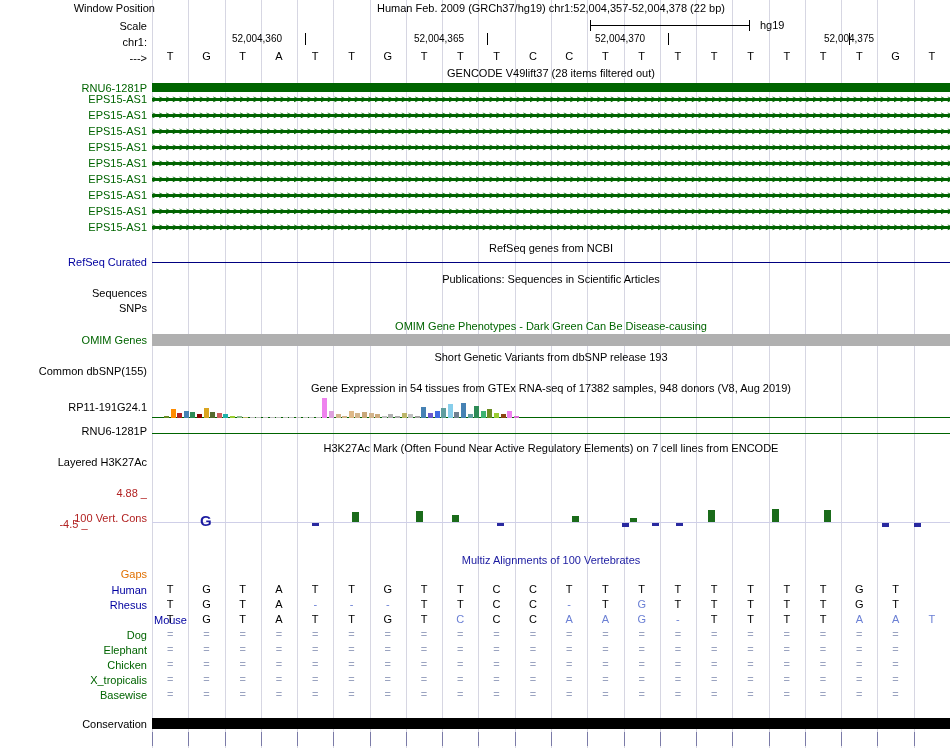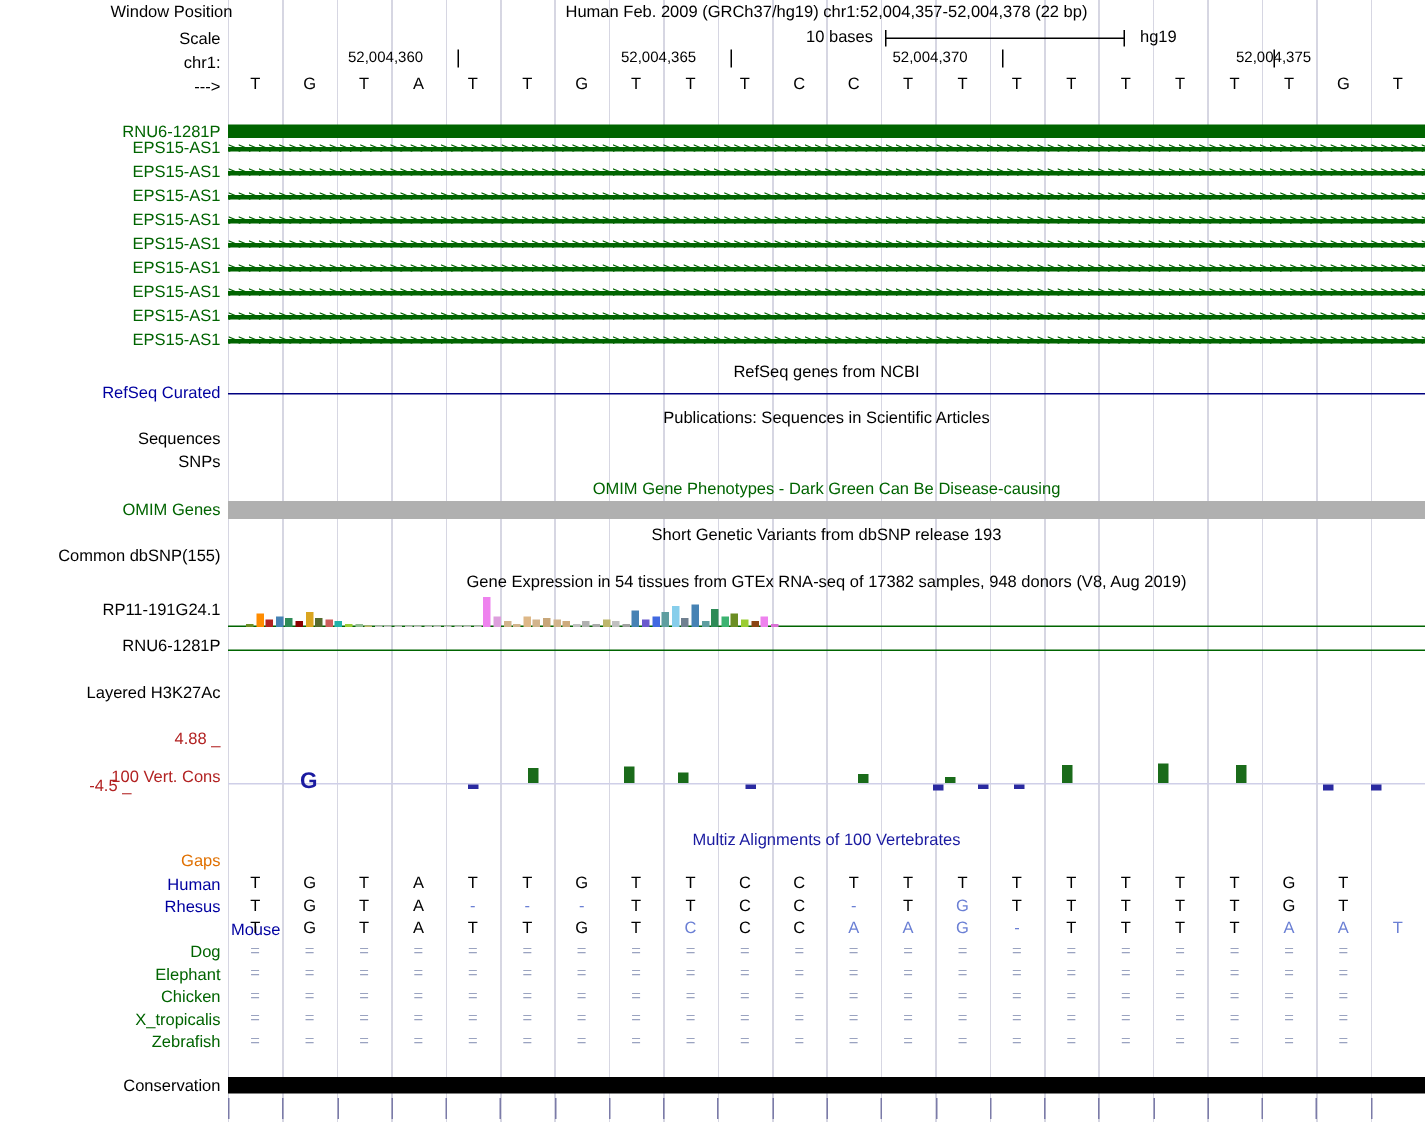--- a/index.html
+++ b/index.html
@@ -104,21 +104,20 @@
 <body>
 
 <div class="browser">
 
   <div class="grid"></div>
 
   <div class="lbl" style="top:2px;right:795px;width:160px;left:auto;">Window Position</div>
   <div class="ctitle black" style="top:2px;">Human Feb. 2009 (GRCh37/hg19)   chr1:52,004,357-52,004,378 (22 bp)</div>
 
   <div class="lbl" style="top:20px;left:0;width:147px;">Scale</div>
-  <div class="ctitle black" style="top:19px;left:152px;width:430px;text-align:right;">10 bases</div>
   <div class="scalebar" style="left:590px;top:20px;width:160px;">
     <div class="ln"></div>
       <div class="l"></div>
       <div class="r"></div>
   </div>
   <div style="position:absolute;top:19px;left:760px;font-size:11px;">hg19</div>
 
   <div class="lbl" style="top:36px;left:0;width:147px;">chr1:</div>
   <div class="tickrow" style="top:33px;">
     <div class="tk" style="left:80px;">52,004,360</div>
@@ -150,20 +149,21 @@
       <span style="left: 525.955px;">T</span>
       <span style="left: 562.227px;">T</span>
       <span style="left: 598.5px;">T</span>
       <span style="left: 634.773px;">T</span>
       <span style="left: 671.045px;">T</span>
       <span style="left: 707.318px;">T</span>
       <span style="left: 743.591px;">G</span>
       <span style="left: 779.864px;">T</span>
     </div>
 
+  <div class="ctitle black" style="top:67px;">GENCODE V49lift37 (28 items filtered out)</div>
   <div class="thickbar" style="top:83px;"></div>
   <div class="lbl green" style="top:82px;left:0;width:147px;">RNU6-1281P</div>
 
   <div id="gene-rows">
       <div class="lbl green" style="top: 93px; left: 0px; width: 147px;">EPS15-AS1</div>
       <div class="generow" style="top: 94px;">
         <div class="genebar"></div>
         <div class="arrows">&gt;&gt;&gt;&gt;&gt;&gt;&gt;&gt;&gt;&gt;&gt;&gt;&gt;&gt;&gt;&gt;&gt;&gt;&gt;&gt;&gt;&gt;&gt;&gt;&gt;&gt;&gt;&gt;&gt;&gt;&gt;&gt;&gt;&gt;&gt;&gt;&gt;&gt;&gt;&gt;&gt;&gt;&gt;&gt;&gt;&gt;&gt;&gt;&gt;&gt;&gt;&gt;&gt;&gt;&gt;&gt;&gt;&gt;&gt;&gt;&gt;&gt;&gt;&gt;&gt;&gt;&gt;&gt;&gt;&gt;&gt;&gt;&gt;&gt;&gt;&gt;&gt;&gt;&gt;&gt;&gt;&gt;&gt;&gt;&gt;&gt;&gt;&gt;&gt;&gt;&gt;&gt;&gt;&gt;&gt;&gt;&gt;&gt;&gt;&gt;&gt;&gt;&gt;&gt;&gt;&gt;&gt;&gt;&gt;&gt;&gt;&gt;&gt;&gt;&gt;&gt;&gt;&gt;&gt;&gt;&gt;&gt;&gt;&gt;&gt;&gt;&gt;&gt;&gt;&gt;&gt;&gt;&gt;&gt;&gt;&gt;&gt;&gt;&gt;&gt;&gt;&gt;&gt;&gt;&gt;&gt;&gt;&gt;&gt;&gt;</div>
       </div>
       <div class="lbl green" style="top: 109px; left: 0px; width: 147px;">EPS15-AS1</div>
@@ -278,20 +278,21 @@
       <div class="bar" style="left: 335.4px; height: 8.75px; background: rgb(107, 142, 35);"></div>
       <div class="bar" style="left: 342px; height: 5px; background: rgb(154, 205, 50);"></div>
       <div class="bar" style="left: 348.6px; height: 3.75px; background: rgb(139, 69, 19);"></div>
       <div class="bar" style="left: 355.2px; height: 7.5px; background: rgb(238, 130, 238);"></div>
       <div class="bar" style="left: 361.8px; height: 2.5px; background: rgb(218, 112, 214);"></div>
     </div>
   <div class="lbl" style="top:401px;left:0;width:147px;">RP11-191G24.1</div>
   <div class="hline green" style="top:433px;"></div>
   <div class="lbl" style="top:425px;left:0;width:147px;">RNU6-1281P</div>
 
+  <div class="ctitle black" style="top:442px;">H3K27Ac Mark (Often Found Near Active Regulatory Elements) on 7 cell lines from ENCODE</div>
   <div class="lbl" style="top:456px;left:0;width:147px;">Layered H3K27Ac</div>
 
   <div class="lbl red" style="top:487px;left:0;width:147px;">4.88 _</div>
   <div class="lbl red" style="top:518px;left:0;width:147px;text-align:center;">-4.5 _</div>
   <div class="lbl red" style="top:512px;left:0;width:147px;">100 Vert. Cons</div>
   <div class="cons" id="cons-track" style="top:500px;">
     <div class="mid"></div>
     <div class="consG" style="left:48px;top:12px;">G</div>
   <div class="pk" style="left: 200px; height: 10px; top: 12px;"></div>
       <div class="pk" style="left: 264px; height: 11px; top: 11px;"></div>
@@ -313,21 +314,21 @@
   <div class="ctitle blue" style="top:554px;">Multiz Alignments of 100 Vertebrates</div>
   <div class="lbl orange" style="top:568px;left:0;width:147px;">Gaps</div>
   <div id="species-labels">
       <div class="lbl blue" style="top: 584px; left: 0px; width: 147px;">Human</div>
       <div class="lbl blue" style="top: 599px; left: 0px; width: 147px;">Rhesus</div>
       <div class="lbl blue" style="top: 614px; left: 0px; width: 147px; padding-left: 40px;">Mouse</div>
       <div class="lbl green" style="top: 629px; left: 0px; width: 147px;">Dog</div>
       <div class="lbl green" style="top: 644px; left: 0px; width: 147px;">Elephant</div>
       <div class="lbl green" style="top: 659px; left: 0px; width: 147px;">Chicken</div>
       <div class="lbl green" style="top: 674px; left: 0px; width: 147px;">X_tropicalis</div>
-      <div class="lbl green" style="top: 689px; left: 0px; width: 147px;">Zebrafish</div>
+      <div class="lbl green" style="top: 689px; left: 0px; width: 147px;">Basewise</div>
     </div>
   <div id="aln-rows">
       <div class="alnrow" style="top: 582px;">
         <span class="c-blk" style="left: 18.1364px;">T</span>
         <span class="c-blk" style="left: 54.4091px;">G</span>
         <span class="c-blk" style="left: 90.6818px;">T</span>
         <span class="c-blk" style="left: 126.955px;">A</span>
         <span class="c-blk" style="left: 163.227px;">T</span>
         <span class="c-blk" style="left: 199.5px;">T</span>
         <span class="c-blk" style="left: 235.773px;">G</span>

